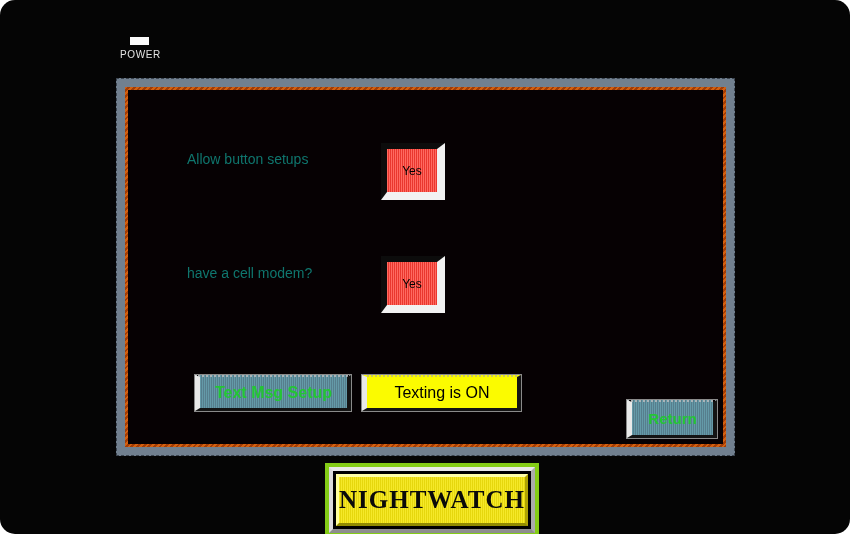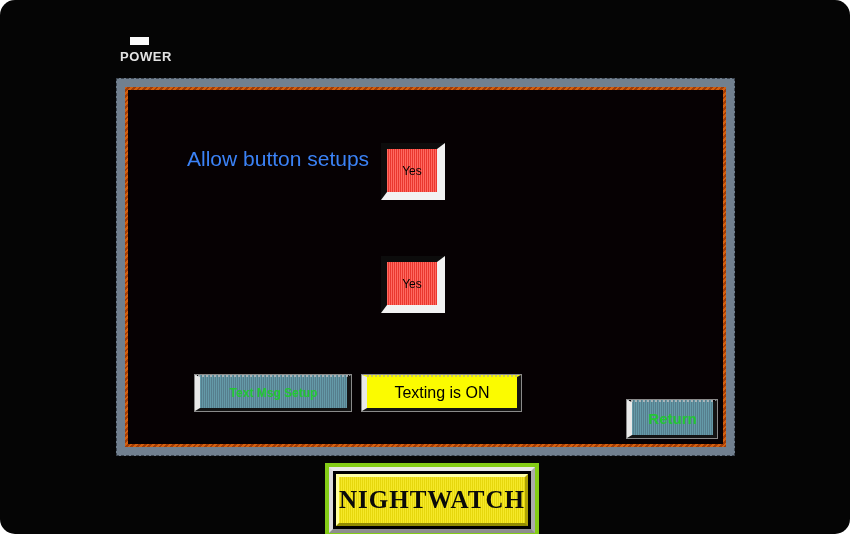--- a/index.html
+++ b/index.html
@@ -4,33 +4,33 @@
 <style>
   * { margin:0; padding:0; box-sizing:border-box; }
   html,body { background:#ffffff; }
   body { font-family:"Liberation Sans", sans-serif; }
 
   .stage { position:relative; width:850px; height:534px; overflow:hidden; background:#ffffff; }
 
   .bezel { position:absolute; inset:0; background:#050505; border-radius:15px; }
 
   .led { position:absolute; left:130px; top:37px; width:19px; height:8px; background:#fbfbfb; }
-  .power-label { position:absolute; left:120px; top:49px; color:#e3e3e3; font-size:13px; font-weight:bold; letter-spacing:.6px; }
+  .power-label { position:absolute; left:120px; top:49px; color:#e3e3e3; font-size:10px; font-weight:normal; letter-spacing:.6px; }
 
   .screen-frame {
     position:absolute; left:116px; top:78px; width:619px; height:378px;
     background:#71808F; border:1px dashed #3A434E; padding:8px;
   }
   .orange-frame {
     width:100%; height:100%; padding:3px;
     background:repeating-linear-gradient(135deg,#D4600F 0 2px,#A23C05 2px 4px);
   }
   .screen-black { position:relative; width:100%; height:100%; background:#060103; }
 
-  .question { position:absolute; color:#3b82f6; font-size:21px; line-height:22px; }
+  .question { position:absolute; color:#0f766e; font-size:14px; line-height:22px; }
   .question span { display:block; }
   .q1 { left:59px; top:58px; }
   .q2 { left:59px; top:172px; }
 
   .yes-btn {
     position:absolute; width:64px; height:57px;
     border-style:solid; border-width:6px 8px 8px 6px;
     border-color:#0c0c0c #F2F2F2 #F2F2F2 #0c0c0c;
     background:repeating-linear-gradient(90deg,#ff6a61 0 1px,#ea372e 1px 2px);
     display:flex; align-items:center; justify-content:center;
@@ -43,21 +43,21 @@
     position:absolute;
     border-top:2px dotted #AAB4B8; border-left:5px solid #E9E9E9;
     border-right:4px solid #141414; border-bottom:3px solid #141414;
     outline:1px solid #8a8a8a;
     display:flex; align-items:center; justify-content:center; cursor:pointer;
   }
   .teal {
     background:repeating-linear-gradient(90deg,#649AA8 0 1px,#567E8D 1px 2px);
     color:#23C733; font-weight:bold;
   }
-  .btn-textmsg { left:67px; top:285px; width:156px; height:36px; font-size:12px; }
+  .btn-textmsg { left:67px; top:285px; width:156px; height:36px; font-size:16px; }
   .btn-texting {
     left:234px; top:285px; width:159px; height:36px;
     background:#FBFB00; border-top-color:#C9C960;
     color:#000; font-size:16px; font-weight:normal;
   }
   .btn-return { left:499px; top:310px; width:90px; height:38px; font-size:15px; }
 
   .nightwatch {
     position:absolute; left:325px; top:463px; width:214px; height:74px;
     border:4px solid #84cc16; background:#000;
@@ -88,20 +88,21 @@
   <div class="screen-frame">
     <div class="orange-frame">
       <div class="screen-black">
 
         <div class="question q1">
           <span>Allow button setups</span>
         </div>
         <div class="yes-btn yes1">Yes</div>
 
         <div class="question q2">
+          <span>have a cell modem?</span>
         </div>
         <div class="yes-btn yes2">Yes</div>
 
         <div class="panel-btn teal btn-textmsg">Text Msg Setup</div>
 
         <div class="panel-btn btn-texting">Texting is ON</div>
 
         <div class="panel-btn teal btn-return">Return</div>
 
       </div>

